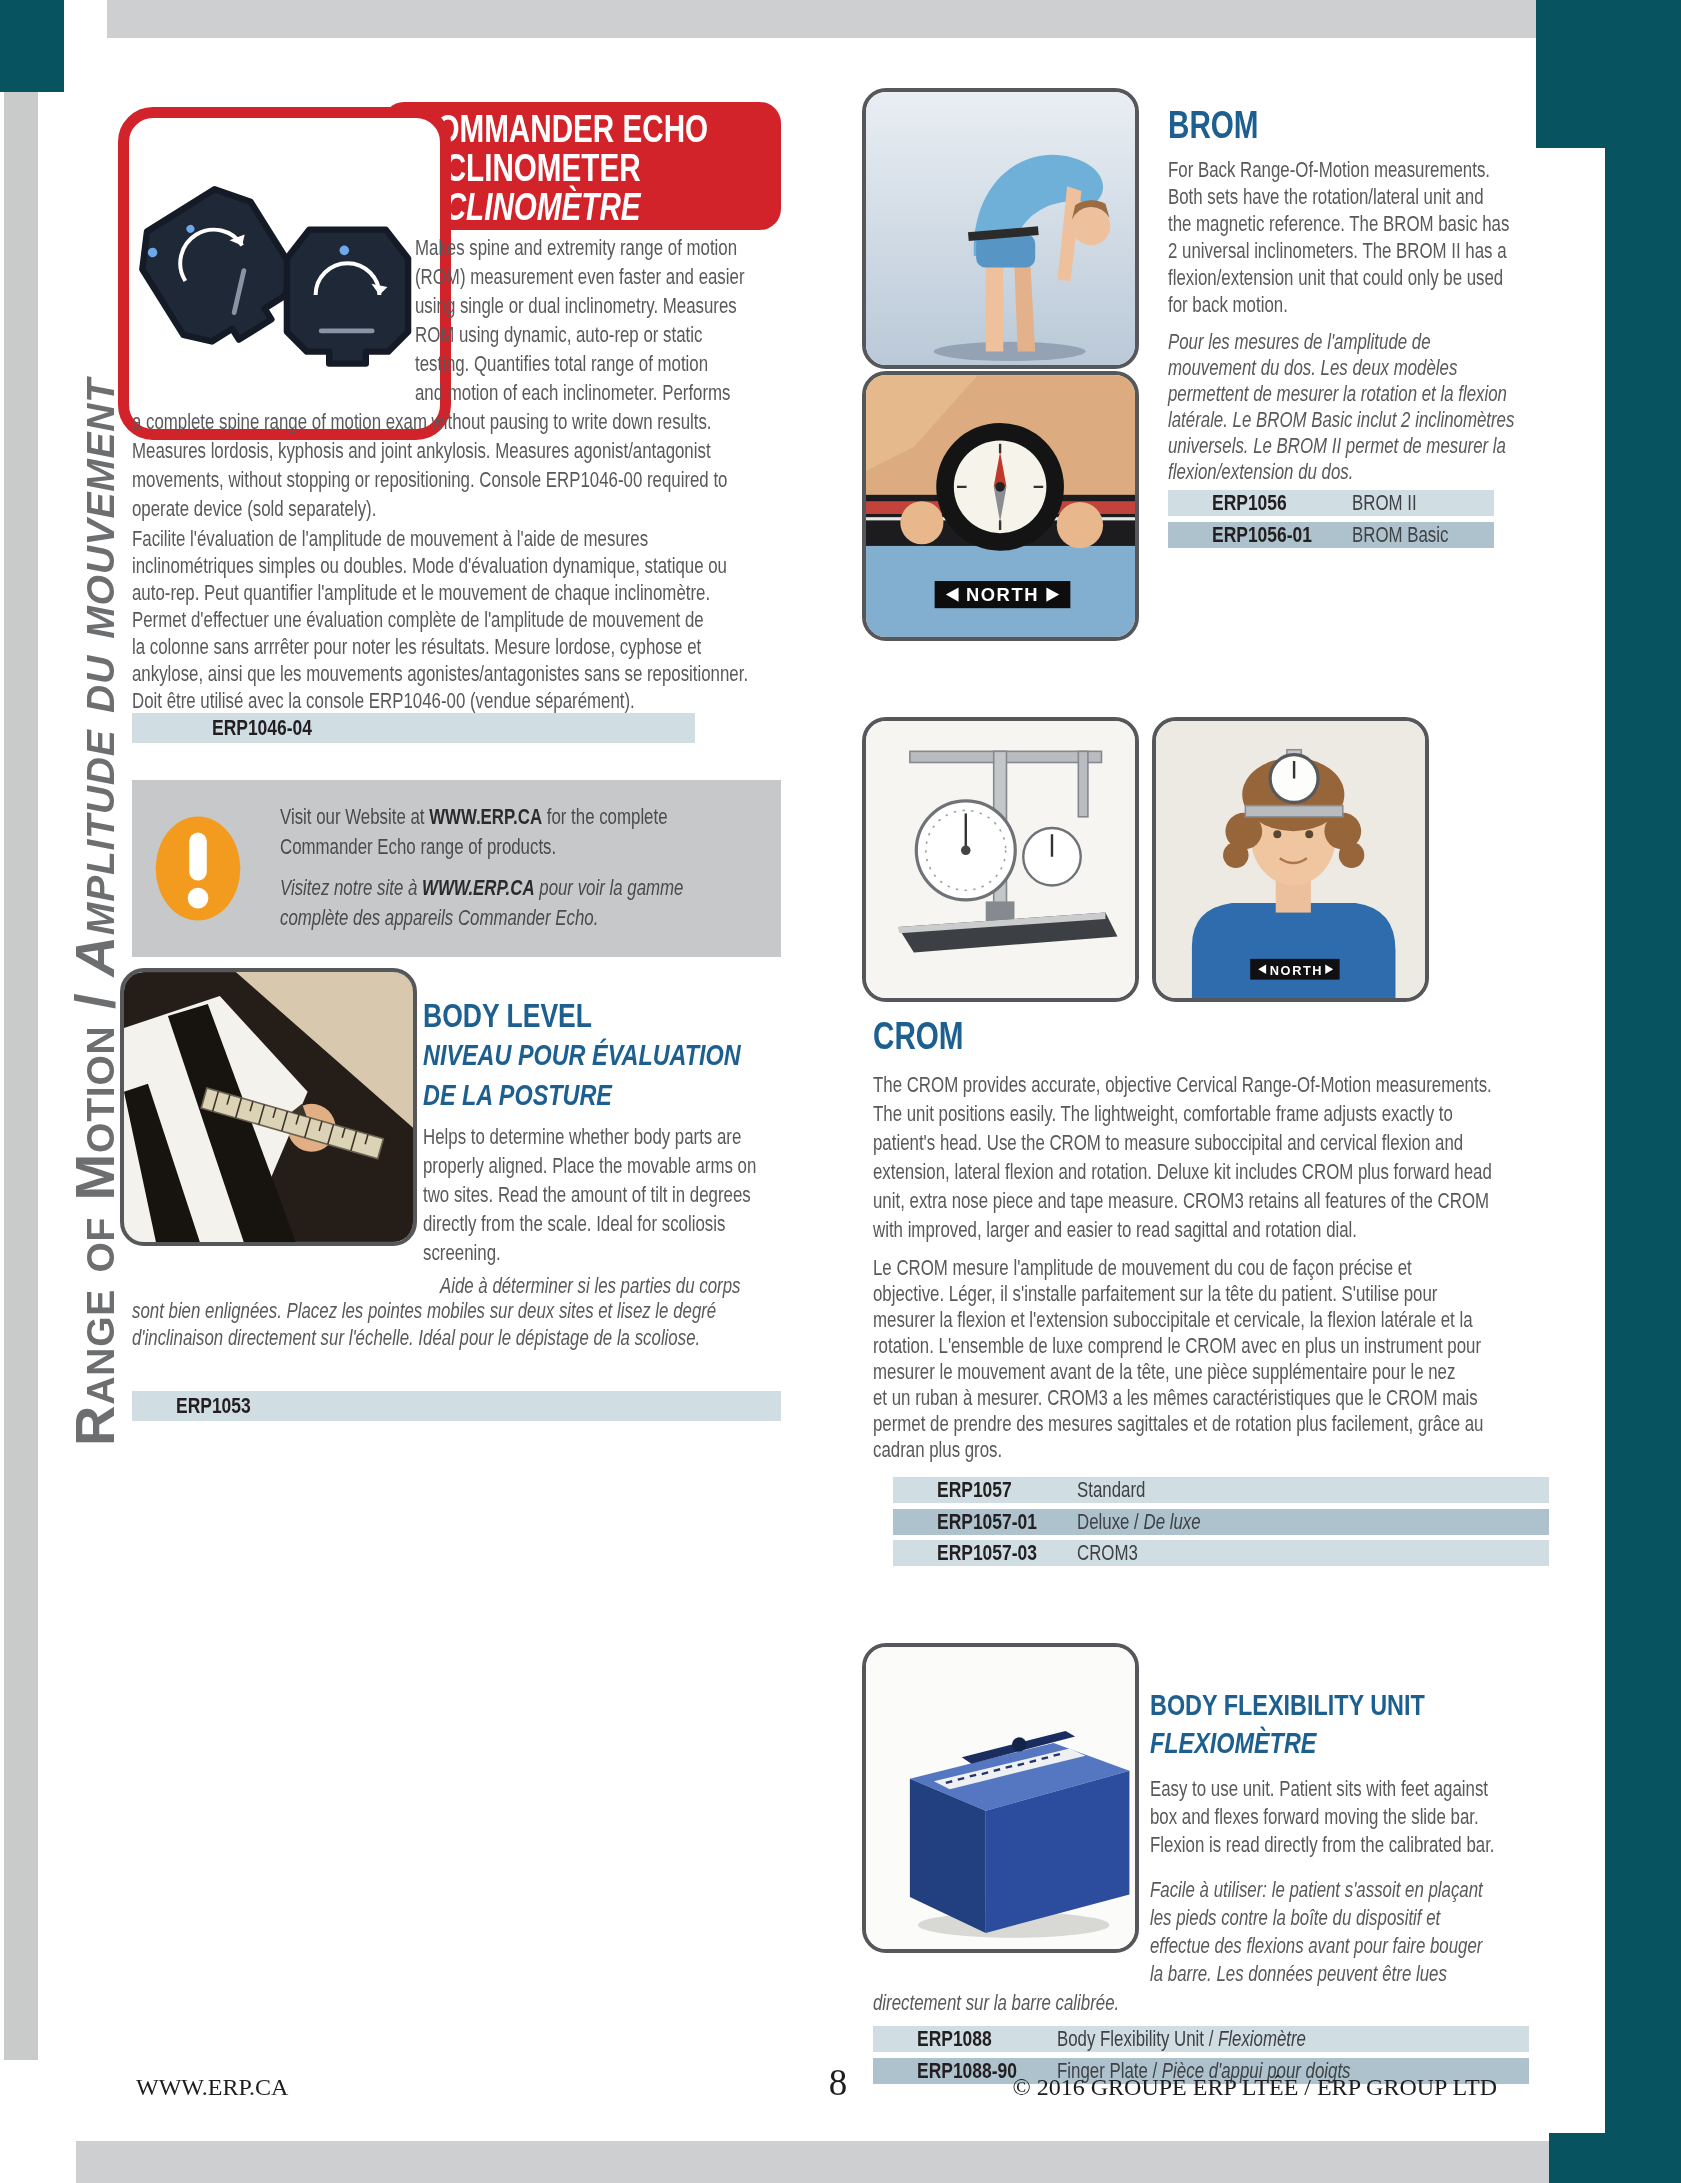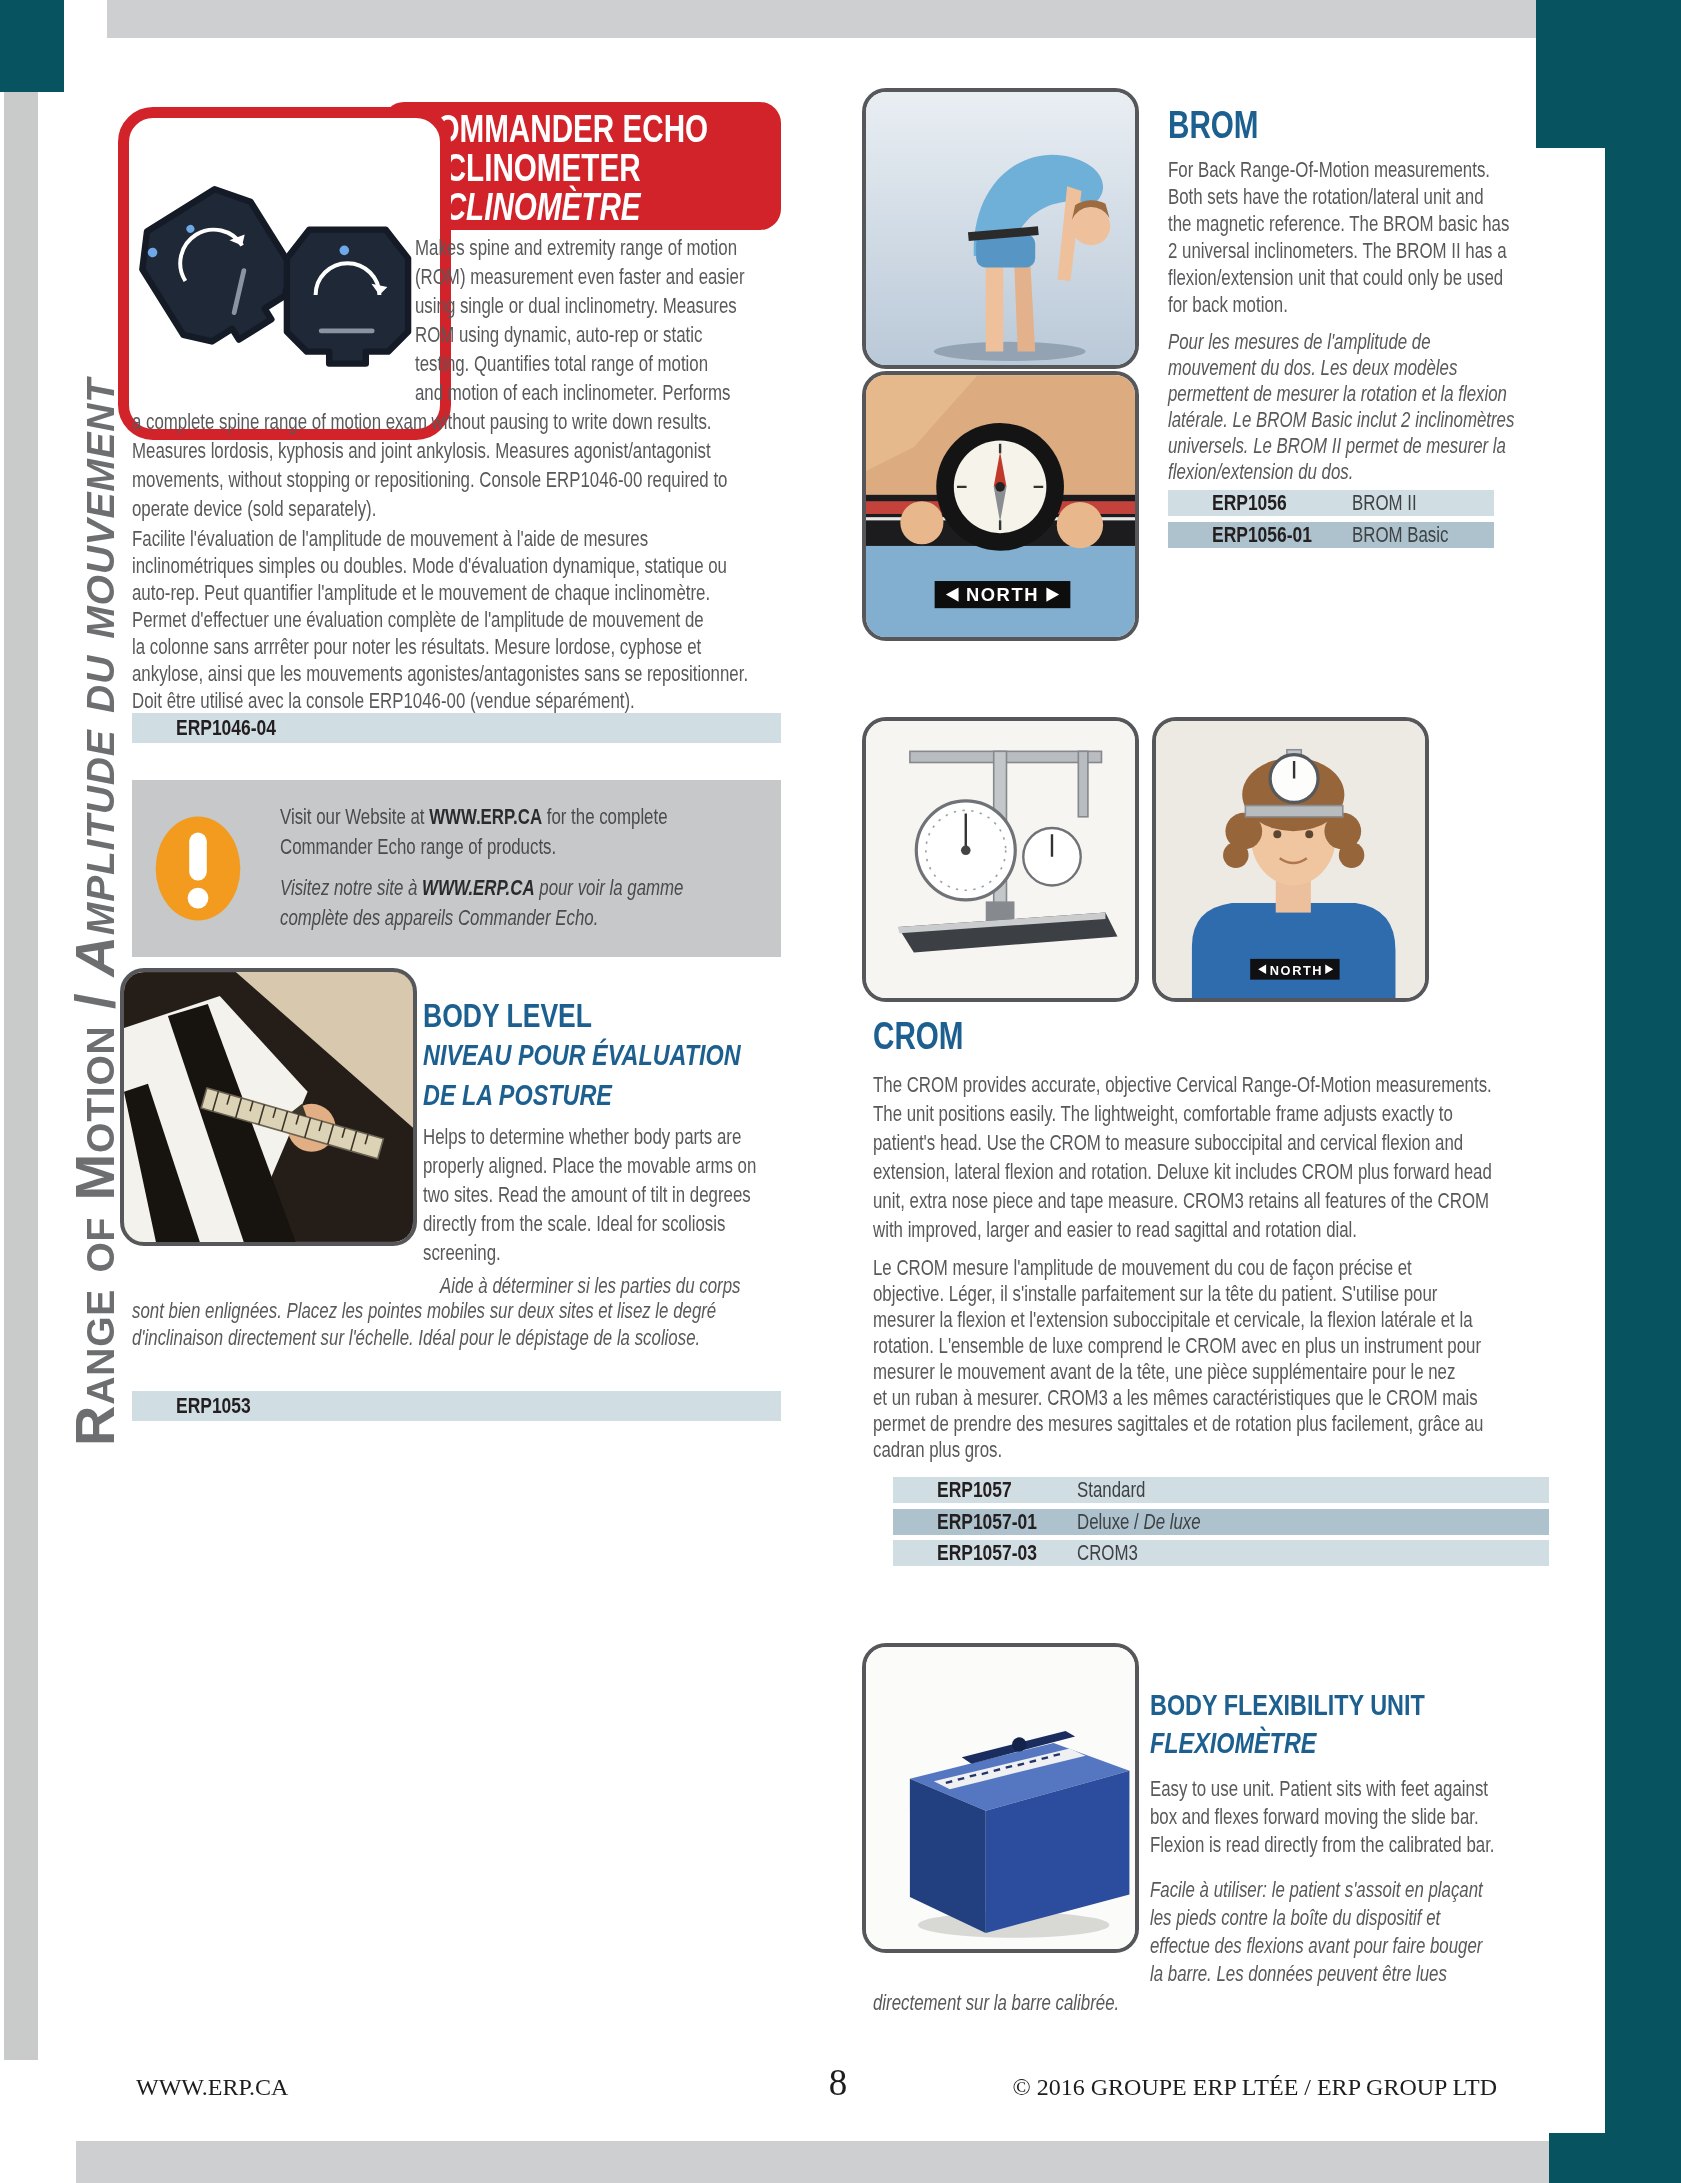--- a/index.html
+++ b/index.html
@@ -93,21 +93,21 @@
 Measures lordosis, kyphosis and joint ankylosis. Measures agonist/antagonist
 movements, without stopping or repositioning. Console ERP1046-00 required to
 operate device (sold separately).</div>
   <div class="txt lh34" style="left:132px;top:525px;">Facilite l'évaluation de l'amplitude de mouvement à l'aide de mesures
 inclinométriques simples ou doubles. Mode d'évaluation dynamique, statique ou
 auto-rep. Peut quantifier l'amplitude et le mouvement de chaque inclinomètre.
 Permet d'effectuer une évaluation complète de l'amplitude de mouvement de
 la colonne sans arrrêter pour noter les résultats. Mesure lordose, cyphose et
 ankylose, ainsi que les mouvements agonistes/antagonistes sans se repositionner.
 Doit être utilisé avec la console ERP1046-00 (vendue séparément).</div>
-  <div class="codebar" style="left:132px;top:713px;width:649px;"><span>ERP1046-04</span></div>
+  <div class="codebar" style="left:132px;top:713px;width:527px;padding-left:36px;"><span>ERP1046-04</span></div>
 
   <div class="abs" id="info-box">
     <svg class="abs" style="left:22.4px;top:35px;" width="88" height="107" viewBox="0 0 110 134">
       <ellipse cx="55" cy="67" rx="53" ry="65" fill="#f39b1f"></ellipse>
       <rect x="44" y="22" width="22" height="60" rx="11" fill="#ffffff"></rect>
       <circle cx="55" cy="104" r="13" fill="#ffffff"></circle>
     </svg>
     <div class="txt lh37" style="left:148px;top:22.4px;color:#4a4b4d;"><span>Visit our Website at </span><span class="bold" style="color:#2b2b2d;">WWW.ERP.CA</span><span> for the complete
 Commander Echo range of products.</span></div>
     <div class="txt lh37 it" style="left:148px;top:93px;color:#4a4b4d;"><span>Visitez notre site à </span><span class="bold" style="color:#2b2b2d;">WWW.ERP.CA</span><span> pour voir la gamme
@@ -296,19 +296,29 @@
   <div class="txt h-blue-sm" style="left:1150px;top:1686px;font-size:30px;"><span>BODY FLEXIBILITY UNIT</span>
 <span class="it">FLEXIOMÈTRE</span></div>
   <div class="txt lh35" style="left:1150px;top:1775px;">Easy to use unit. Patient sits with feet against
 box and flexes forward moving the slide bar.
 Flexion is read directly from the calibrated bar.</div>
   <div class="txt it lh35" style="left:1150px;top:1876px;">Facile à utiliser: le patient s'assoit en plaçant
 les pieds contre la boîte du dispositif et
 effectue des flexions avant pour faire bouger
 la barre. Les données peuvent être lues</div>
   <div class="txt it" style="left:873px;top:1988px;">directement sur la barre calibrée.</div>
+  <div class="ptable" style="left:873px;top:2026px;width:656px;">
+      <div class="trow trow-light">
+        <span class="tcode">ERP1088</span>
+        <span class="tdesc"><span>Body Flexibility Unit / </span><span class="it">Flexiomètre</span></span>
+      </div>
+      <div class="trow trow-dark">
+        <span class="tcode">ERP1088-90</span>
+        <span class="tdesc"><span>Finger Plate / </span><span class="it">Pièce d'appui pour doigts</span></span>
+      </div>
+    </div>
 
   <div class="abs serif" style="left:136px;top:2074px;font-size:24px;">WWW.ERP.CA</div>
   <div class="abs serif" style="left:806px;top:2061px;width:64px;text-align:center;font-size:37px;">8</div>
   <div class="abs serif" style="left:938px;top:2074px;width:559px;text-align:right;font-size:24px;">© 2016 GROUPE ERP LTÉE / ERP GROUP LTD</div>
 
 </div>
 
 
 </body></html>

